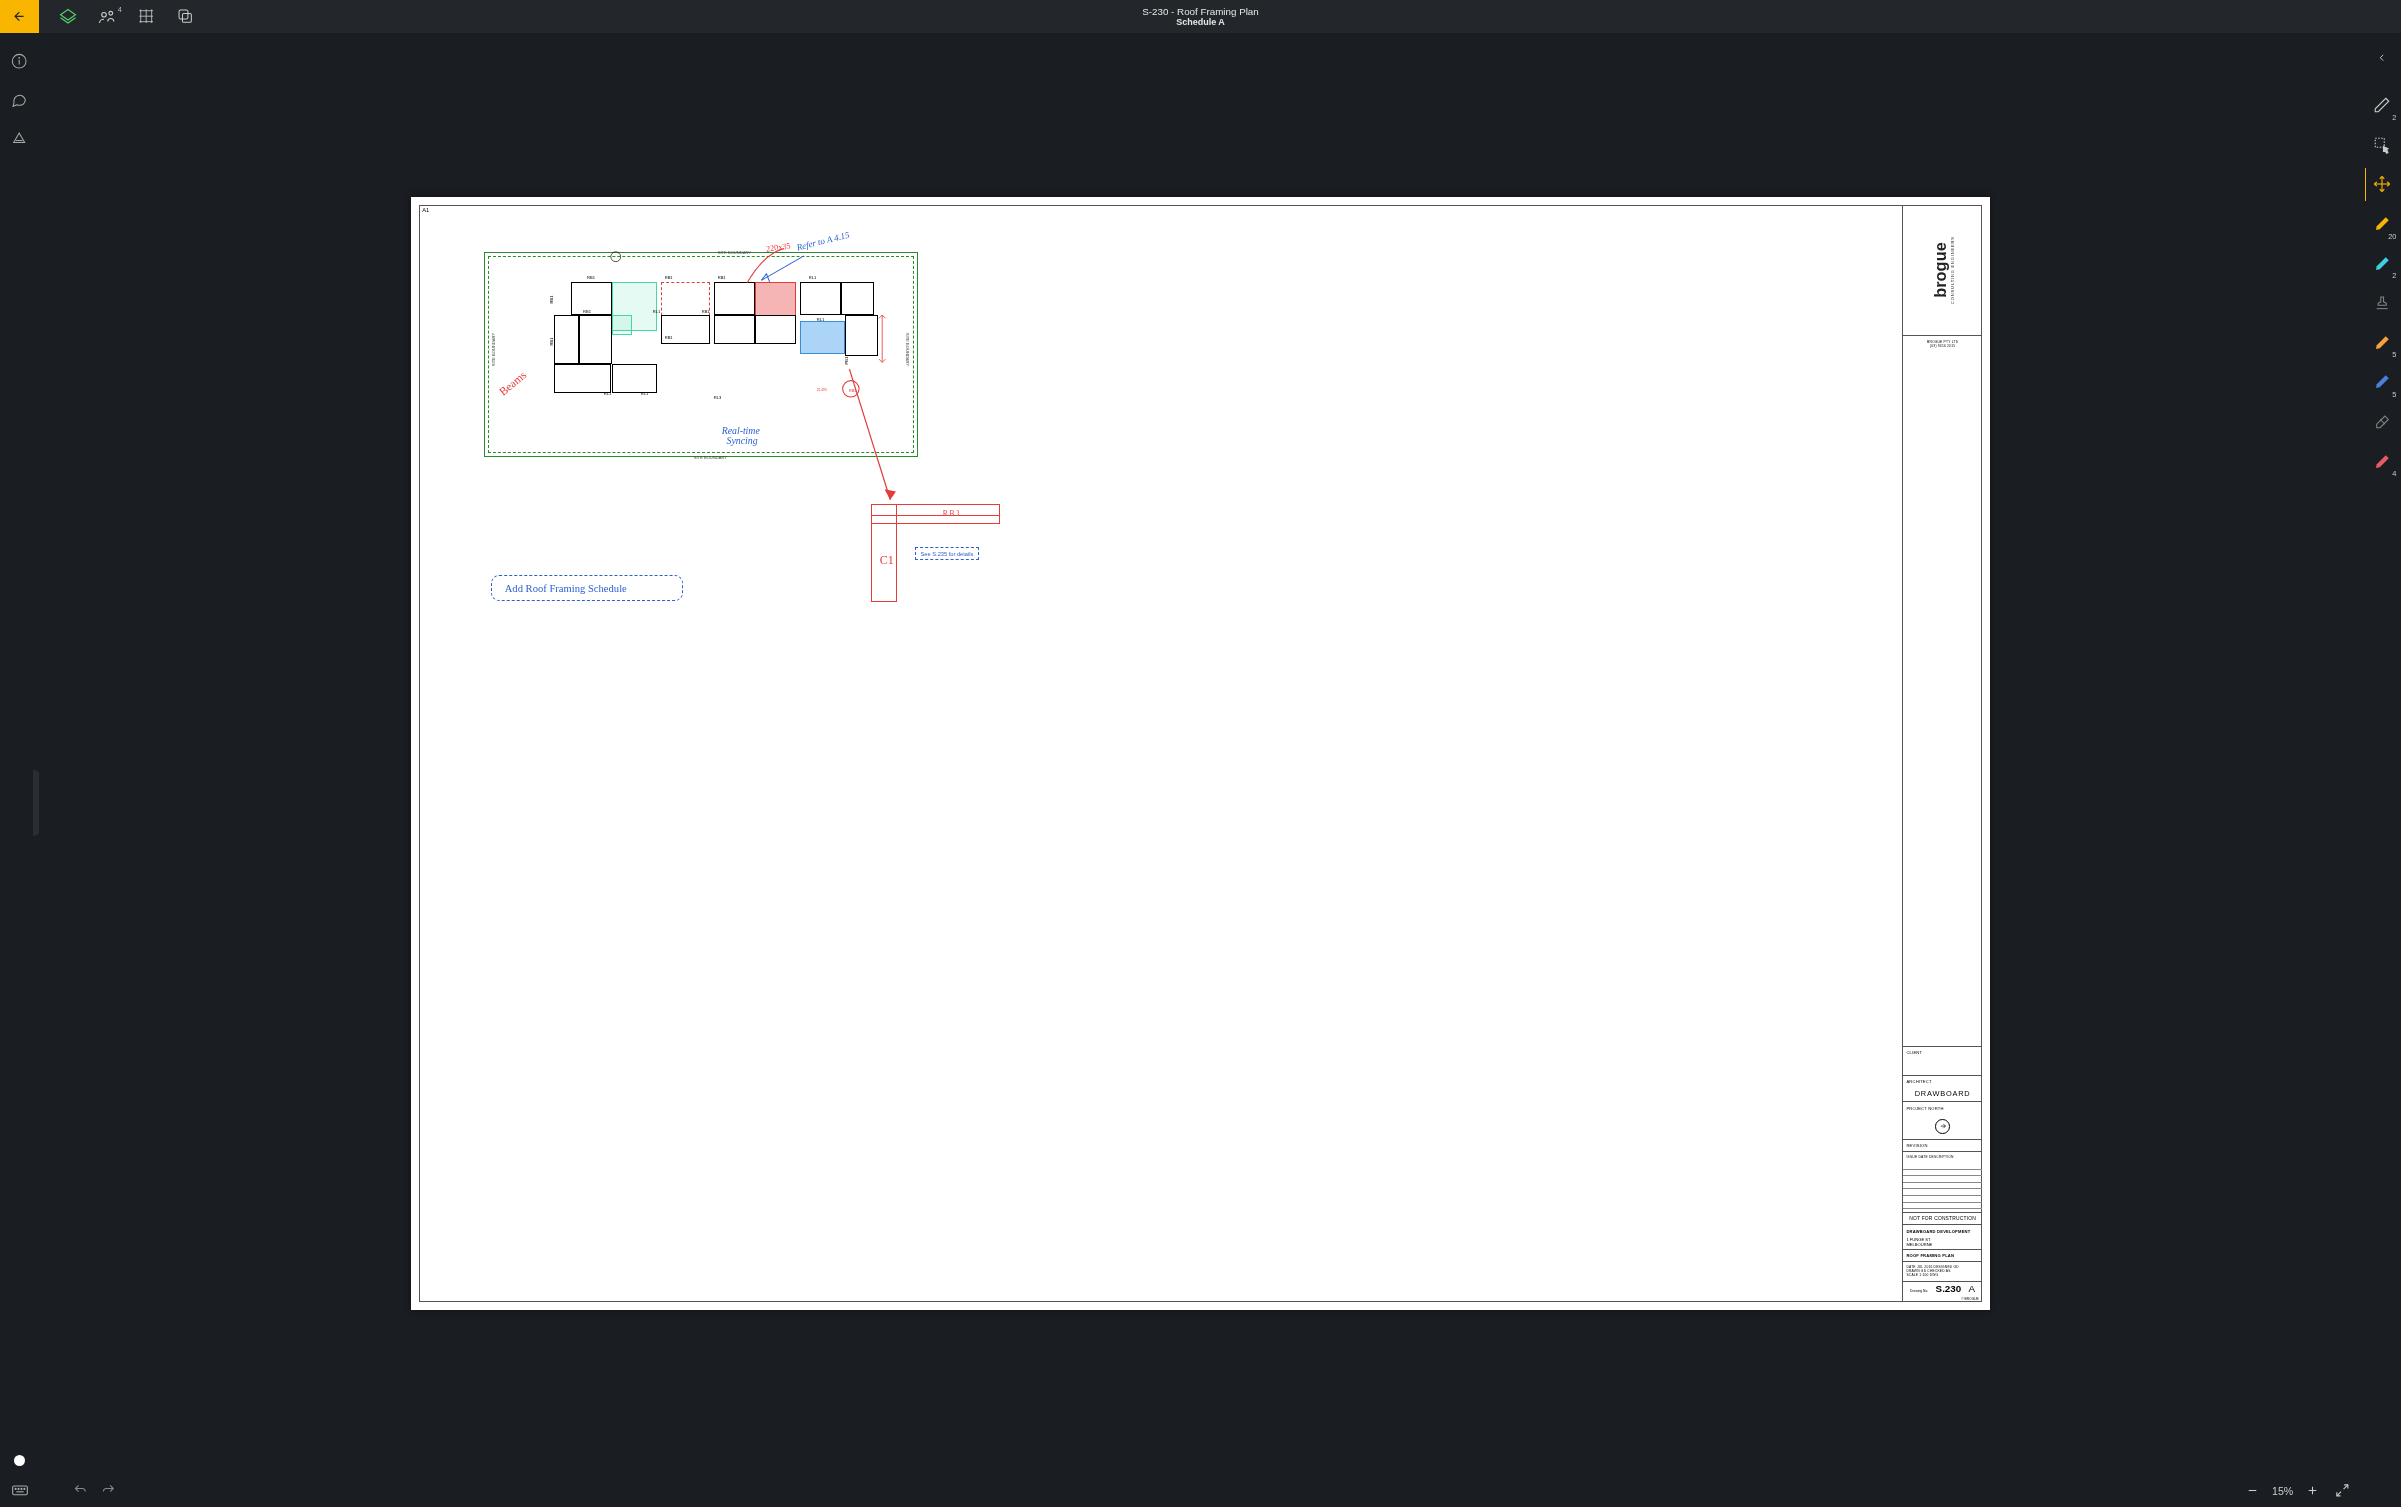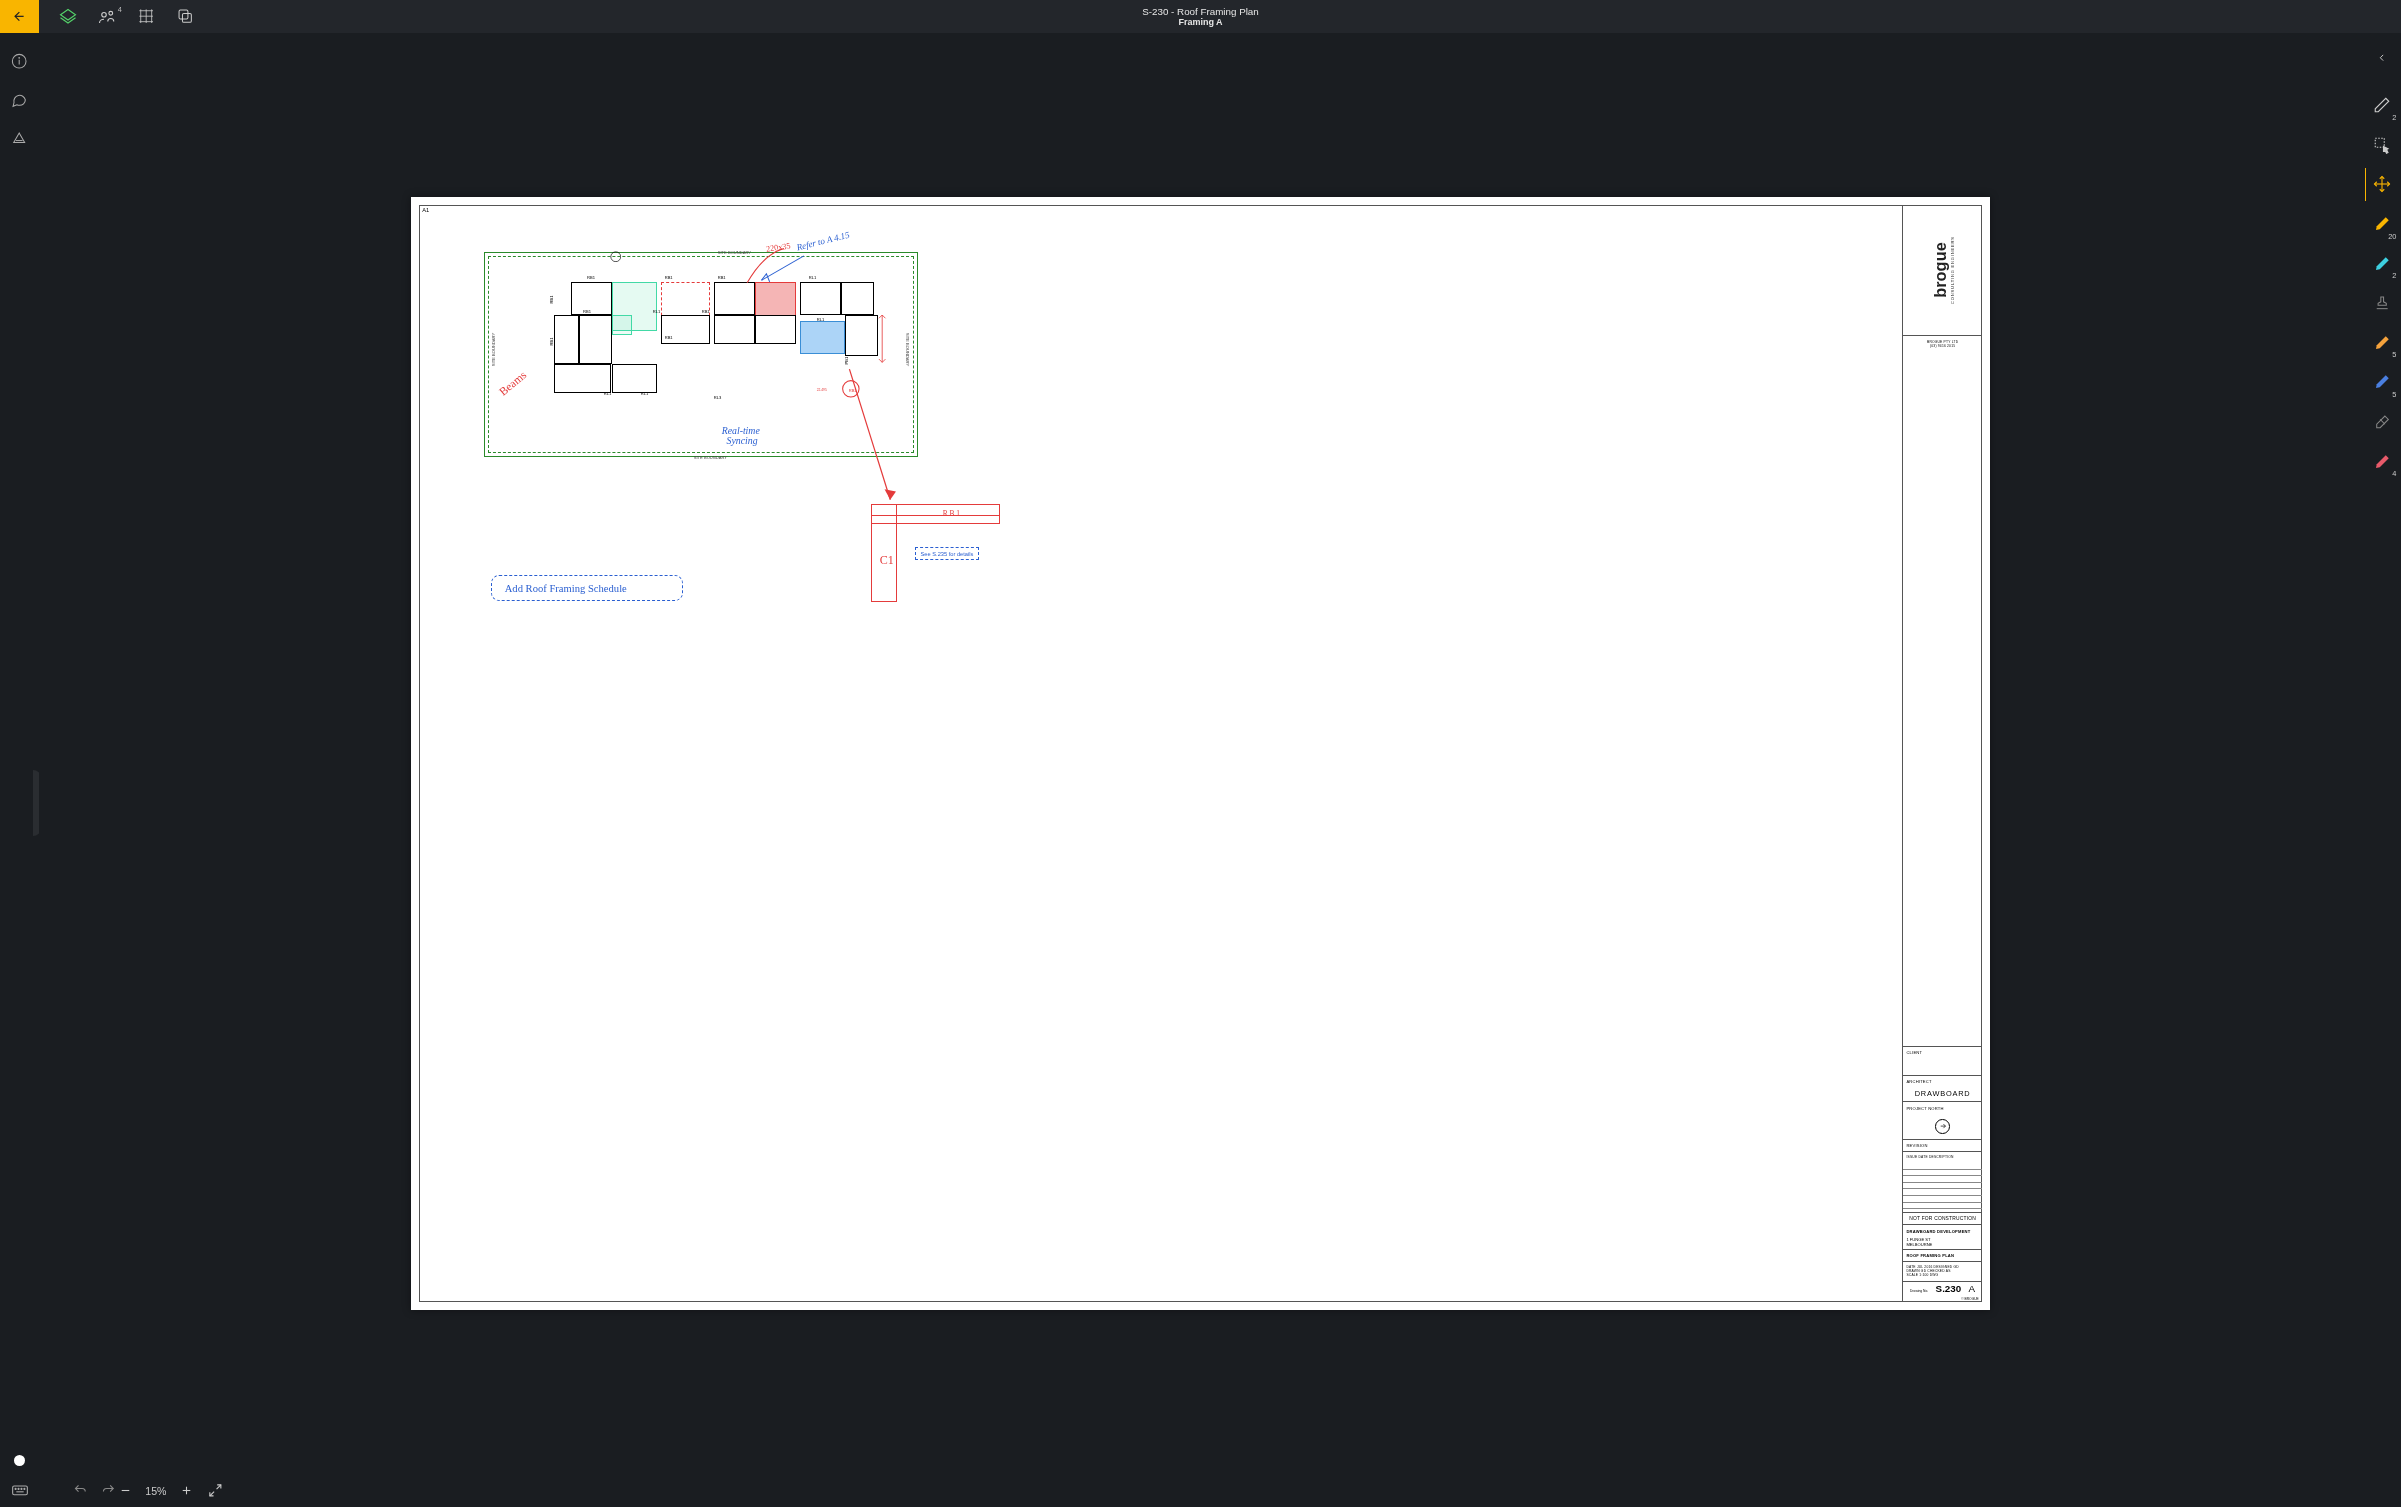--- a/index.html
+++ b/index.html
@@ -69,21 +69,21 @@
 .annot { position: absolute; font-family: "Comic Sans MS", cursive; }
 .annot.red { color: #e43b3b; }
 .annot.blue { color: #2a5fd1; }
 
 .cloud { border: 1.2px dashed #2a5fd1; border-radius: 8.2px; padding: 6.6px 13px; position: absolute; font-family: "Comic Sans MS", cursive; color: #2a5fd1; font-size: 10.6px; }
 .callout-box { position: absolute; border: 0.8px dashed #2a5fd1; font-size: 5.7px; color: #2a5fd1; padding: 2.5px 4.9px; }
 
 .detail { position: absolute; border: 1px solid #e43b3b; }
 
 
-.bottombar { grid-column: 2; grid-row: 3; display: flex; align-items: center; padding: 0 9.8px; }
+.bottombar { grid-column: 2; grid-row: 3; display: flex; align-items: center; justify-content: space-between; padding: 0 9.8px; }
 .undo-redo { display: flex; gap: 13px; color: #888; margin-left: 24.6px; }
 .zoom { display: flex; align-items: center; gap: 9.8px; color: #ccc; font-size: 10.6px; }
 .zoom .zbtn { width: 19.7px; height: 19.7px; display: flex; align-items: center; justify-content: center; cursor: pointer; }
 
 svg { display: block; }
 </style>
 </head>
 <body>
 
 <div class="app">
@@ -123,21 +123,21 @@
       </div>
       <div class="top-tool">
         <svg width="16.4" height="16.4" viewBox="0 0 24 24" fill="none" stroke="currentColor" stroke-width="1.5">
             <rect x="3" y="3" width="13" height="13" rx="2"></rect>
             <rect x="8" y="8" width="13" height="13" rx="2"></rect>
           </svg>
       </div>
     </div>
     <div class="titlebox">
       <div class="title">S-230 - Roof Framing Plan</div>
-      <div class="subtitle">Framing A</div>
+      <div class="subtitle">Schedule A</div>
     </div>
   </div>
 
   <div class="leftrail">
     <div class="tool">
       <svg width="16.4" height="16.4" viewBox="0 0 24 24" fill="none" stroke="currentColor" stroke-width="1.5">
           <circle cx="12" cy="12" r="10"></circle>
           <line x1="12" y1="10" x2="12" y2="17"></line>
           <circle cx="12" cy="7" r="0.5" fill="currentColor"></circle>
         </svg>

